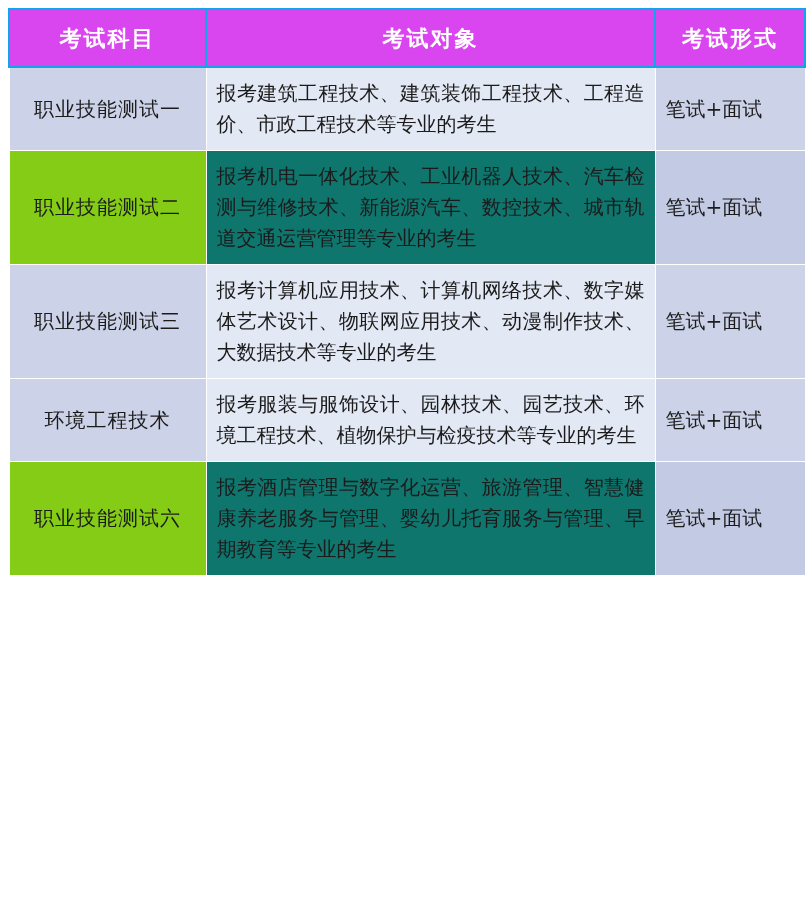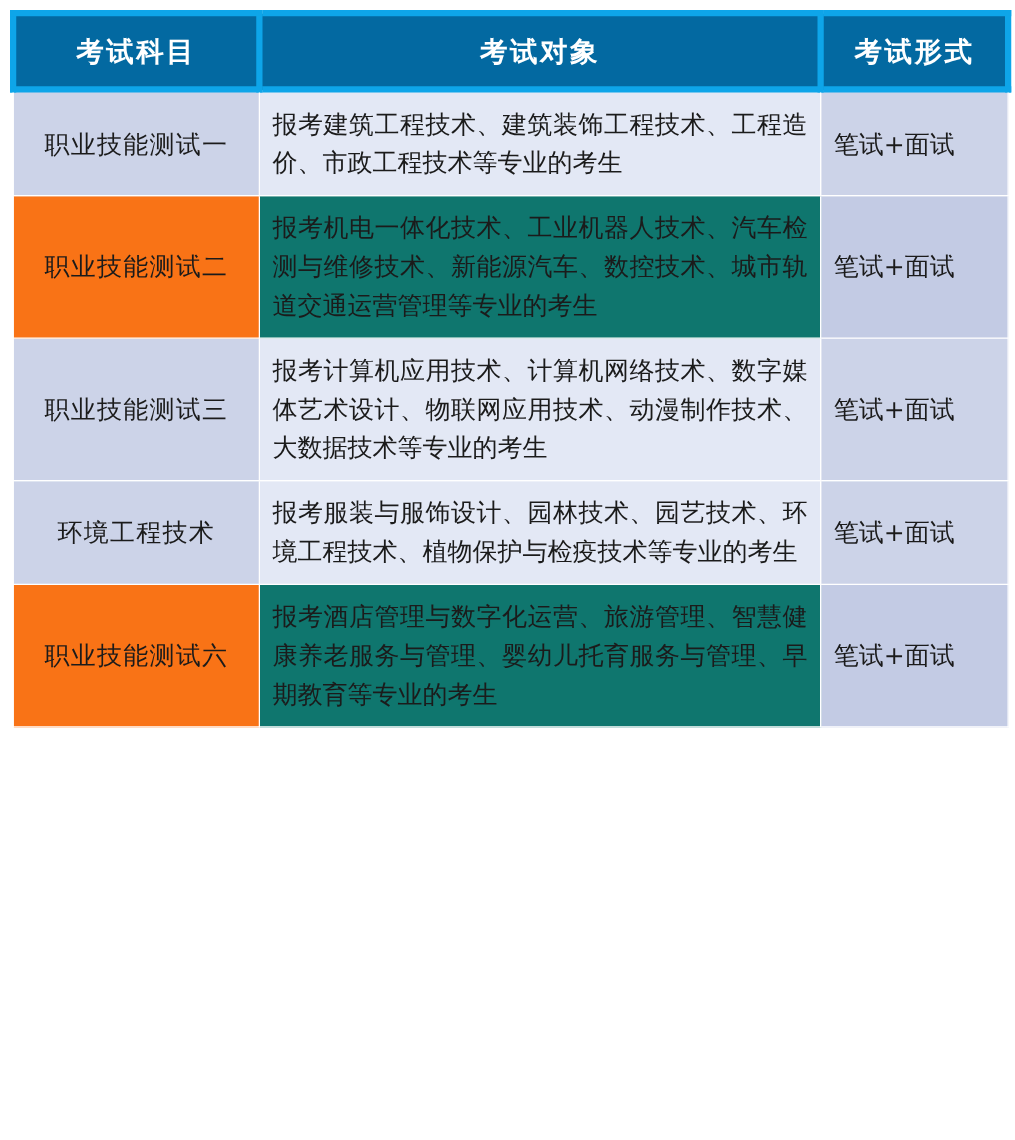--- a/index.html
+++ b/index.html
@@ -21,28 +21,28 @@
   table.exam-table {
     border-collapse: collapse;
     width: 796px;
     table-layout: fixed;
   }
   table.exam-table col.c1 { width: 197px; }
   table.exam-table col.c2 { width: 449px; }
   table.exam-table col.c3 { width: 150px; }
 
   table.exam-table th {
-    background: #0369a1;
+    background: #d946ef;
     color: #ffffff;
     font-weight: bold;
     font-size: 22px;
     letter-spacing: 2px;
     text-align: center;
     padding: 14px 4px 12px 4px;
-    border: 5px solid #0ea5e9;
+    border: 2px solid #0ea5e9;
     font-family: "DejaVu Serif", "Liberation Serif", serif;
   }
   table.exam-table td {
     border: 1px solid #ffffff;
     font-size: 20px;
     line-height: 1.55;
     color: #1b1b1b;
     padding: 10px 10px;
     vertical-align: middle;
     font-family: "DejaVu Serif", "Liberation Serif", serif;
@@ -57,21 +57,21 @@
     background: #e3e8f5;
     text-align: justify;
     text-justify: inter-ideograph;
     margin-left: 34px;
   }
   td.format {
     background: #ccd3e8;
     text-align: left;
     white-space: nowrap;
   }
-  tr.alt td.subject { background: #f97316; }
+  tr.alt td.subject { background: #84cc16; }
   tr.alt td.audience { background: #0f766e; }
   tr.alt td.format  { background: #c3cbe4; }
 </style>
 </head>
 <body>
 
 <div class="table-wrap">
   <table class="exam-table">
     <colgroup>
       <col class="c1">

